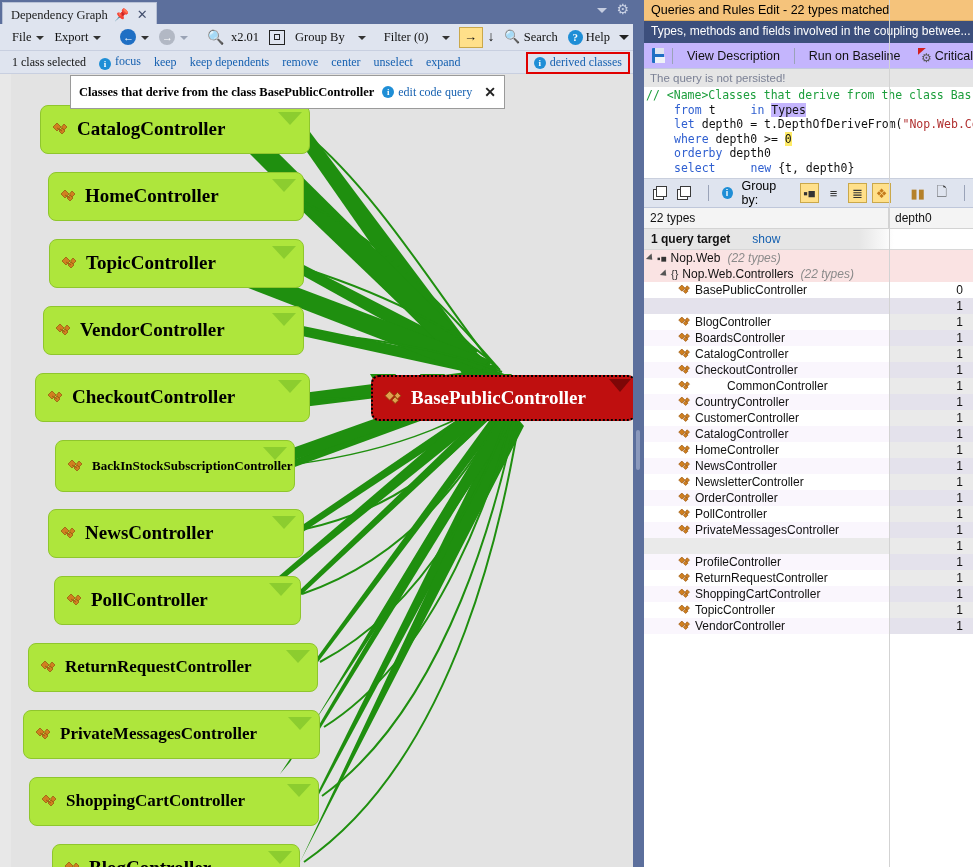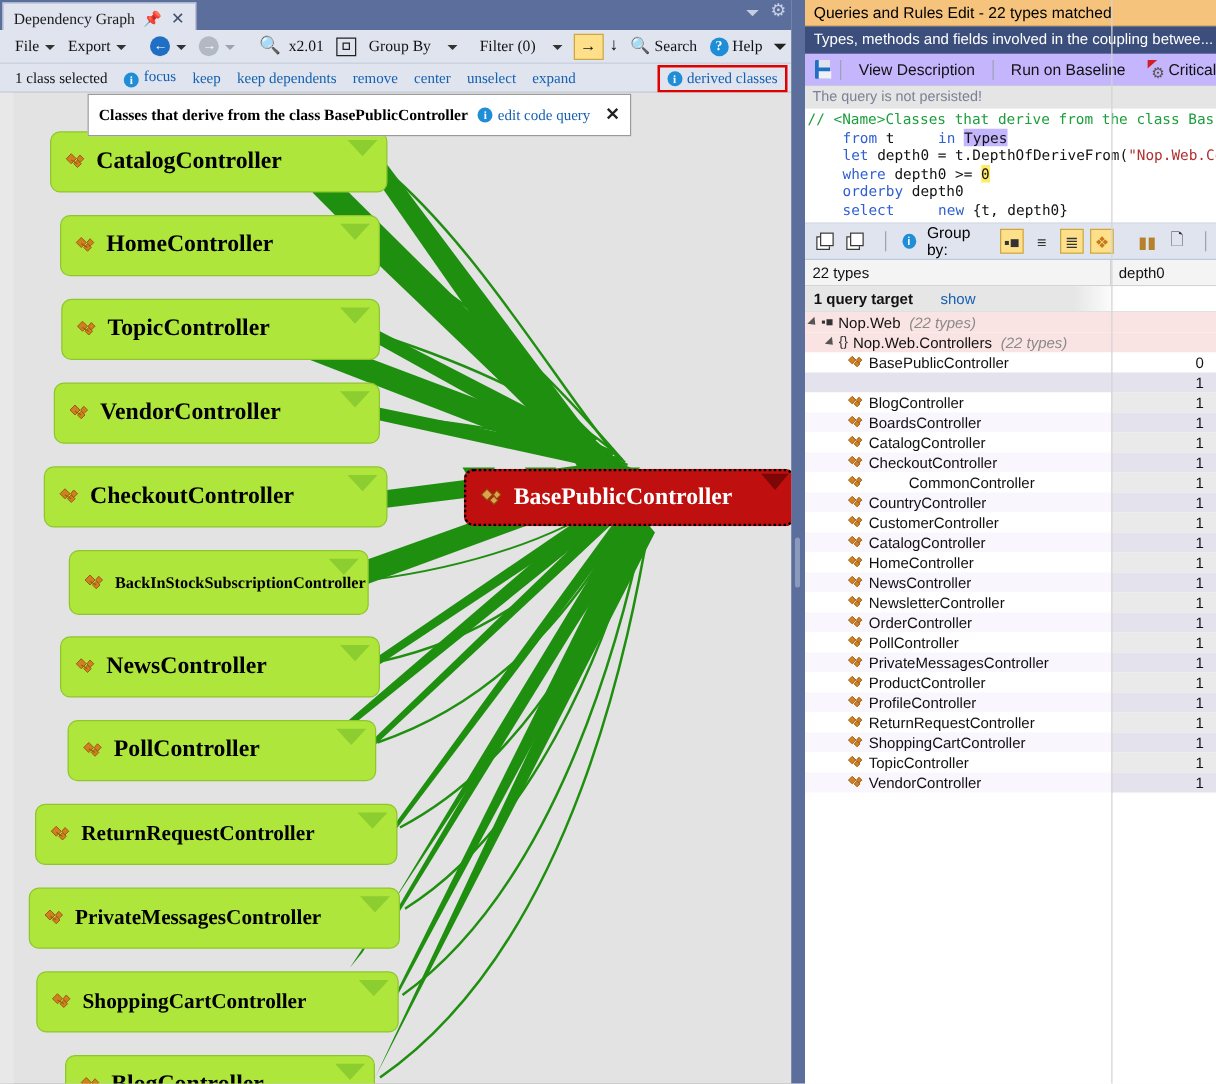--- a/index.html
+++ b/index.html
@@ -810,28 +810,20 @@
             <svg class="cls-ico" width="13" height="12" viewBox="0 0 17 15" style="margin-right:4px">
               <path d="M1 5 L5 1 L9 5 L5 9 Z" fill="#d08020" stroke="#9c5a12" stroke-width="1"></path>
               <path d="M7 9 L10 6 L13 9 L10 12 Z" fill="#d08020" stroke="#9c5a12" stroke-width="1"></path>
               <path d="M12 2 L15 5 L12 8 L9.5 5 Z" fill="#d08020" stroke="#9c5a12" stroke-width="1"></path>
             </svg>
             <span>PrivateMessagesController</span>
           </div>
           <div class="val">1</div>
         </div>
         <div class="trow alt2">
-          <div class="lbl" style="padding-left: 34px;">
-            <svg class="cls-ico" width="13" height="12" viewBox="0 0 17 15" style="margin-right:4px">
-              <path d="M1 5 L5 1 L9 5 L5 9 Z" fill="#d08020" stroke="#9c5a12" stroke-width="1"></path>
-              <path d="M7 9 L10 6 L13 9 L10 12 Z" fill="#d08020" stroke="#9c5a12" stroke-width="1"></path>
-              <path d="M12 2 L15 5 L12 8 L9.5 5 Z" fill="#d08020" stroke="#9c5a12" stroke-width="1"></path>
-            </svg>
-            <span>ProductController</span>
-          </div>
           <div class="val">1</div>
         </div>
         <div class="trow alt1">
           <div class="lbl" style="padding-left: 34px;">
             <svg class="cls-ico" width="13" height="12" viewBox="0 0 17 15" style="margin-right:4px">
               <path d="M1 5 L5 1 L9 5 L5 9 Z" fill="#d08020" stroke="#9c5a12" stroke-width="1"></path>
               <path d="M7 9 L10 6 L13 9 L10 12 Z" fill="#d08020" stroke="#9c5a12" stroke-width="1"></path>
               <path d="M12 2 L15 5 L12 8 L9.5 5 Z" fill="#d08020" stroke="#9c5a12" stroke-width="1"></path>
             </svg>
             <span>ProfileController</span>

